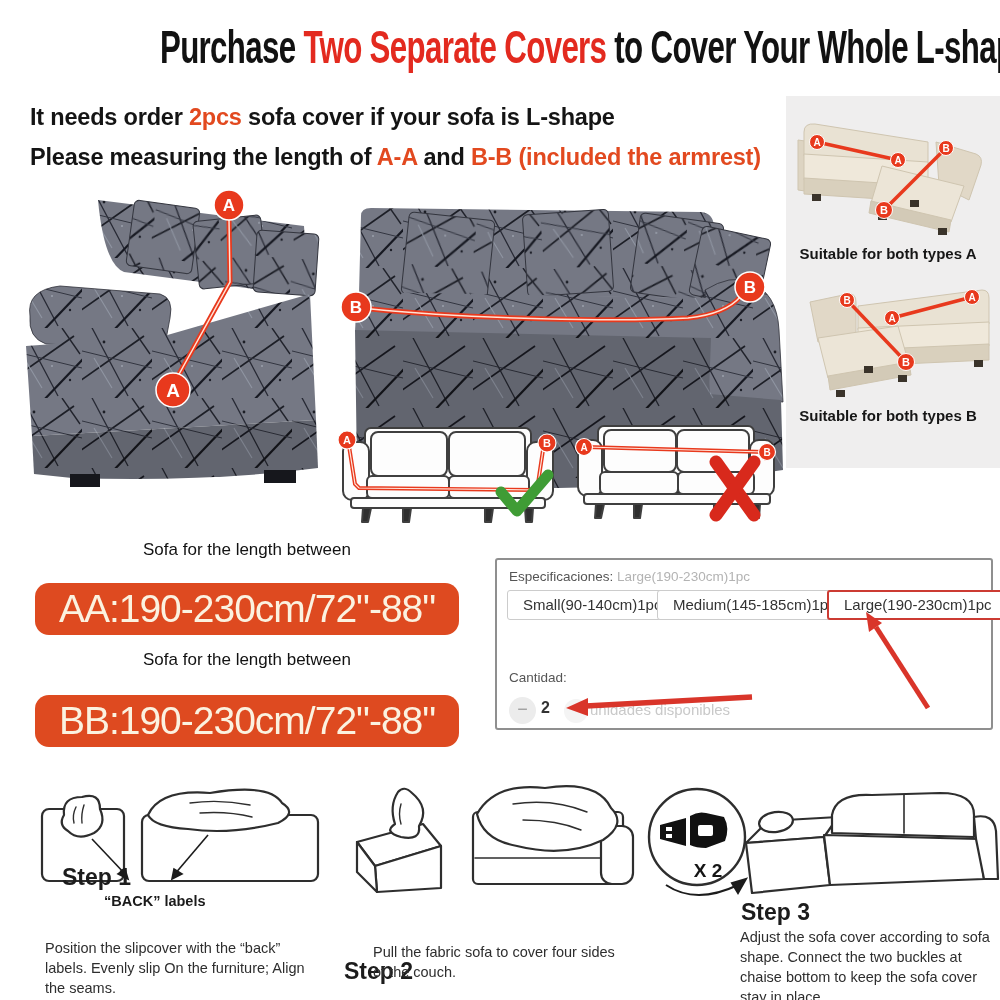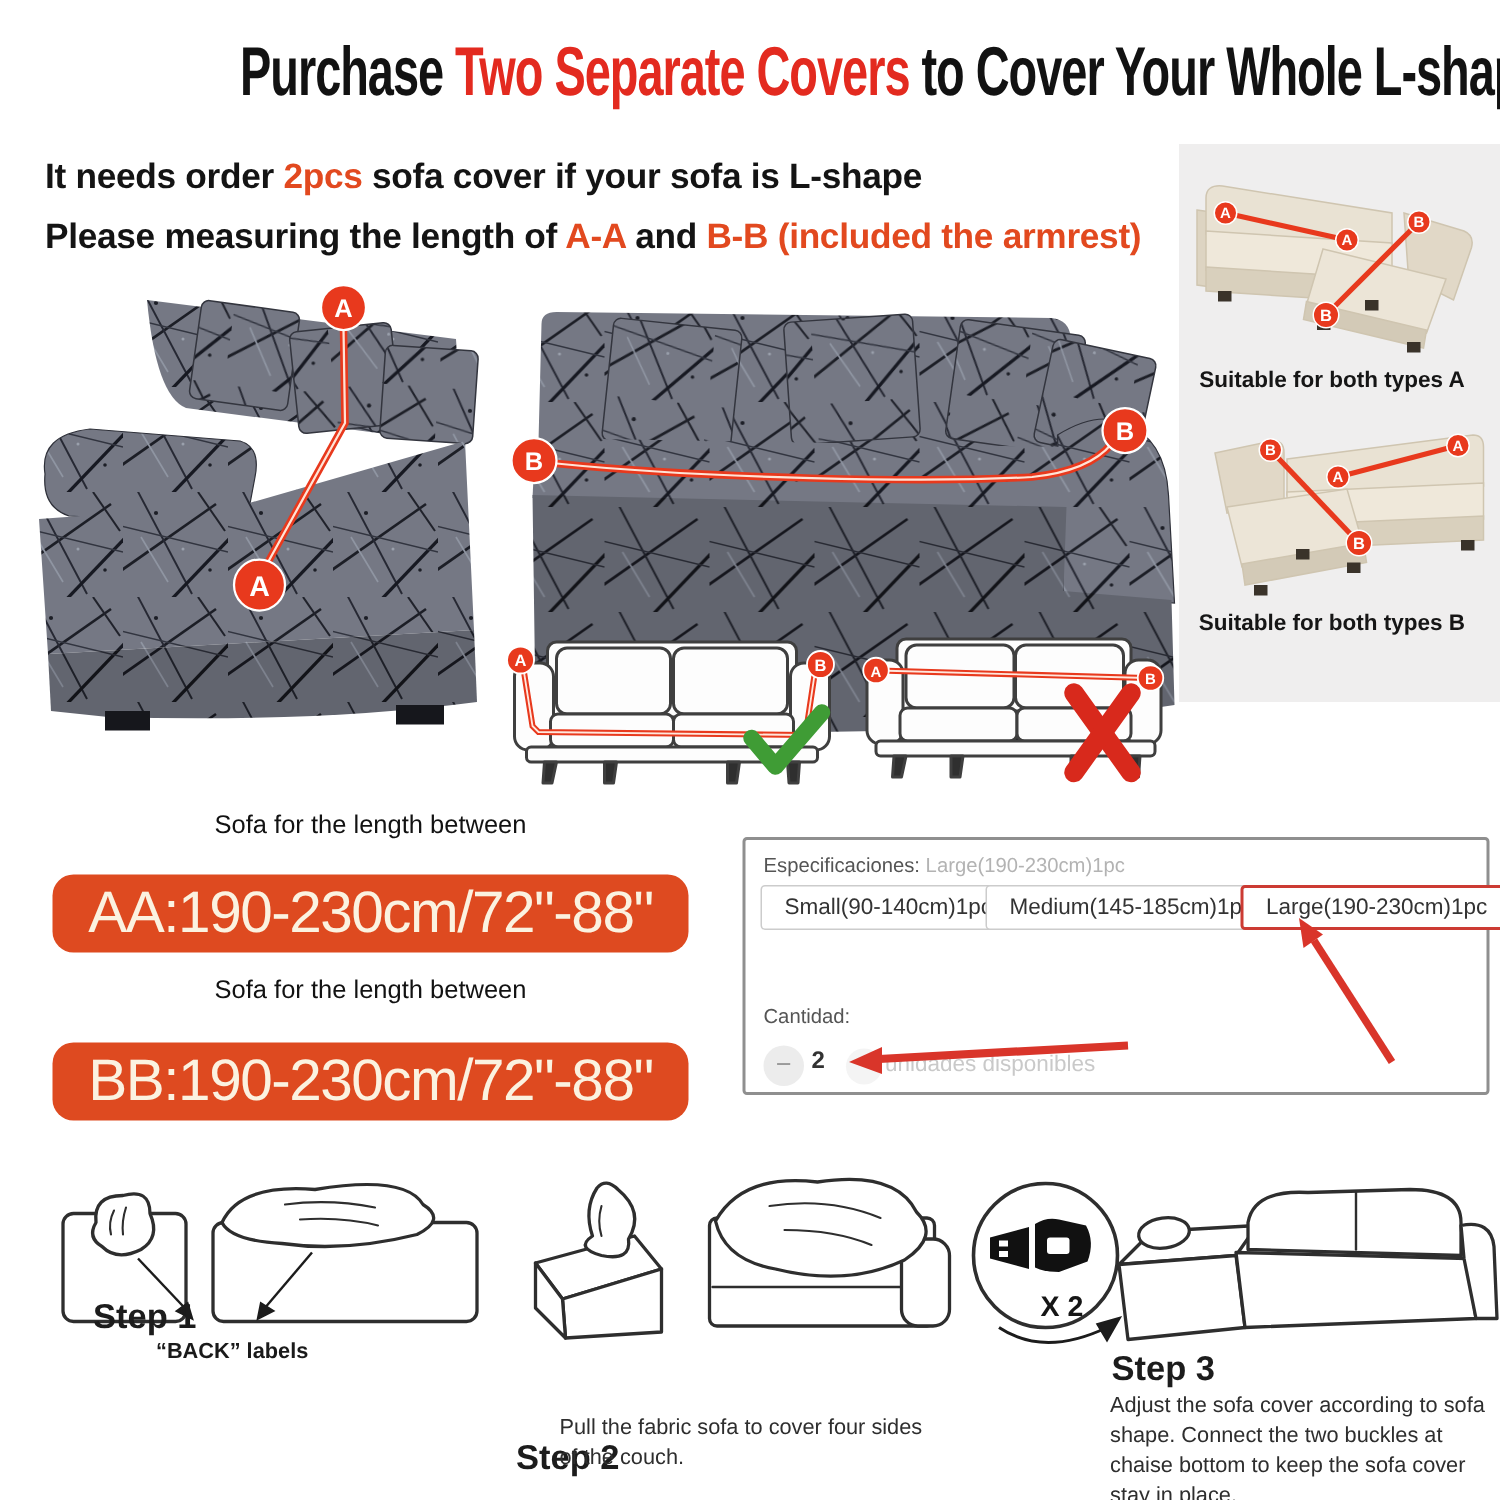--- a/index.html
+++ b/index.html
@@ -281,20 +281,21 @@
     </g>
     <g stroke="#1c1c1c" stroke-width="1.6" fill="#1c1c1c">
       <path d="M62,54 L96,90" fill="none"></path>
       <path d="M98,94 L88,89 L95,84 Z"></path>
       <path d="M178,50 L144,90" fill="none"></path>
       <path d="M142,94 L144,84 L152,89 Z"></path>
     </g>
   </svg>
   <div class="back-labels">“BACK” labels</div>
   <div class="step-title t1">Step 1</div>
+  <div class="step-desc d1">Position the slipcover with the “back” labels. Evenly slip On the furniture; Align the seams.</div>
 
   <svg class="abs" style="left:345px;top:780px" width="300" height="120" viewBox="0 0 300 120">
     <g stroke="#2e2e2e" stroke-width="2.2" fill="#ffffff" stroke-linejoin="round" stroke-linecap="round">
       <path d="M12,62 L78,44 L96,66 L30,86 Z"></path>
       <path d="M30,86 L96,66 L96,108 L32,112 Z"></path>
       <path d="M12,62 L30,86 L32,112 L12,92 Z"></path>
       <path d="M53,12 Q44,26 50,44 Q38,52 56,57 Q76,61 74,46 Q85,28 67,13 Q59,5 53,12 Z"></path>
       <path d="M56,24 q-3,10 0,20" fill="none" stroke-width="1.4"></path>
       <rect x="128" y="32" width="150" height="72" rx="5"></rect>
       <path d="M130,78 L276,78" fill="none" stroke-width="1.6"></path>

